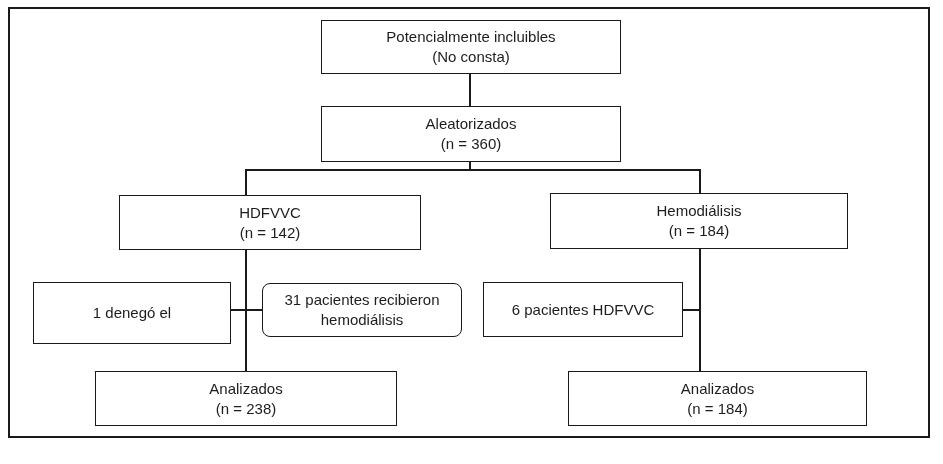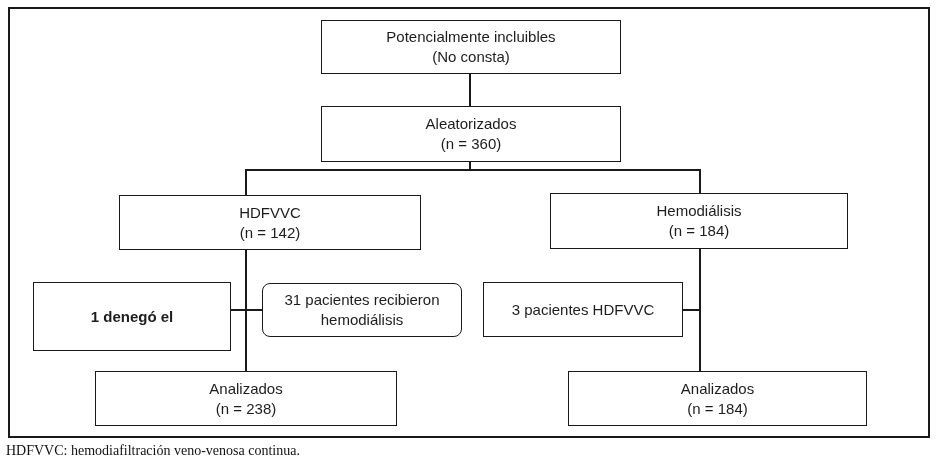--- a/index.html
+++ b/index.html
@@ -43,21 +43,21 @@
     left: 6px; top: 443px;
     font-family: "Liberation Serif", serif;
     font-size: 14px;
     color: #111111;
   }
   
   .b-eligible     { left: 321px; top: 20px;  width: 300px; height: 54px; }
   .b-randomized   { left: 321px; top: 106px; width: 300px; height: 56px; }
   .b-hdfvvc       { left: 95px;  top: 195px; width: 302px; height: 55px; margin-left: 24px; }
   .b-hemodialysis { left: 550px; top: 193px; width: 298px; height: 56px; }
-  .b-denied       { left: 33px;  top: 282px; width: 198px; height: 69px; font-weight: bold; }
+  .b-denied       { left: 33px;  top: 282px; width: 198px; height: 62px; }
   .b-received-hd  { left: 262px; top: 283px; width: 200px; height: 54px; border-radius: 8px; }
   .b-pts-hdfvvc   { left: 483px; top: 282px; width: 200px; height: 55px; }
   .b-analyzed-l   { left: 95px;  top: 371px; width: 302px; height: 55px; }
   .b-analyzed-r   { left: 568px; top: 371px; width: 299px; height: 55px; }
   
   .c1 { left: 469px; top: 74px;  width: 2px;   height: 33px; }
   .c2 { left: 469px; top: 162px; width: 2px;   height: 9px;  }
   .c3 { left: 245px; top: 169px; width: 456px; height: 2px;  }
   .c4 { left: 245px; top: 169px; width: 2px;   height: 27px; }
   .c5 { left: 699px; top: 169px; width: 2px;   height: 25px; }
@@ -106,28 +106,27 @@
   <div class="box b-denied">
     <div>1 denegó el</div>
   </div>
 
   <div class="box b-received-hd">
     <div>31 pacientes recibieron</div>
     <div>hemodiálisis</div>
   </div>
 
   <div class="box b-pts-hdfvvc">
-    <div>3 pacientes HDFVVC</div>
+    <div>6 pacientes HDFVVC</div>
   </div>
 
   <div class="box b-analyzed-l">
     <div>Analizados</div>
     <div>(n = 238)</div>
   </div>
 
   <div class="box b-analyzed-r">
     <div>Analizados</div>
     <div>(n = 184)</div>
   </div>
 
-  <div class="footnote">HDFVVC: hemodiafiltración veno-venosa continua.</div>
 
 </div>
 
 </body></html>

